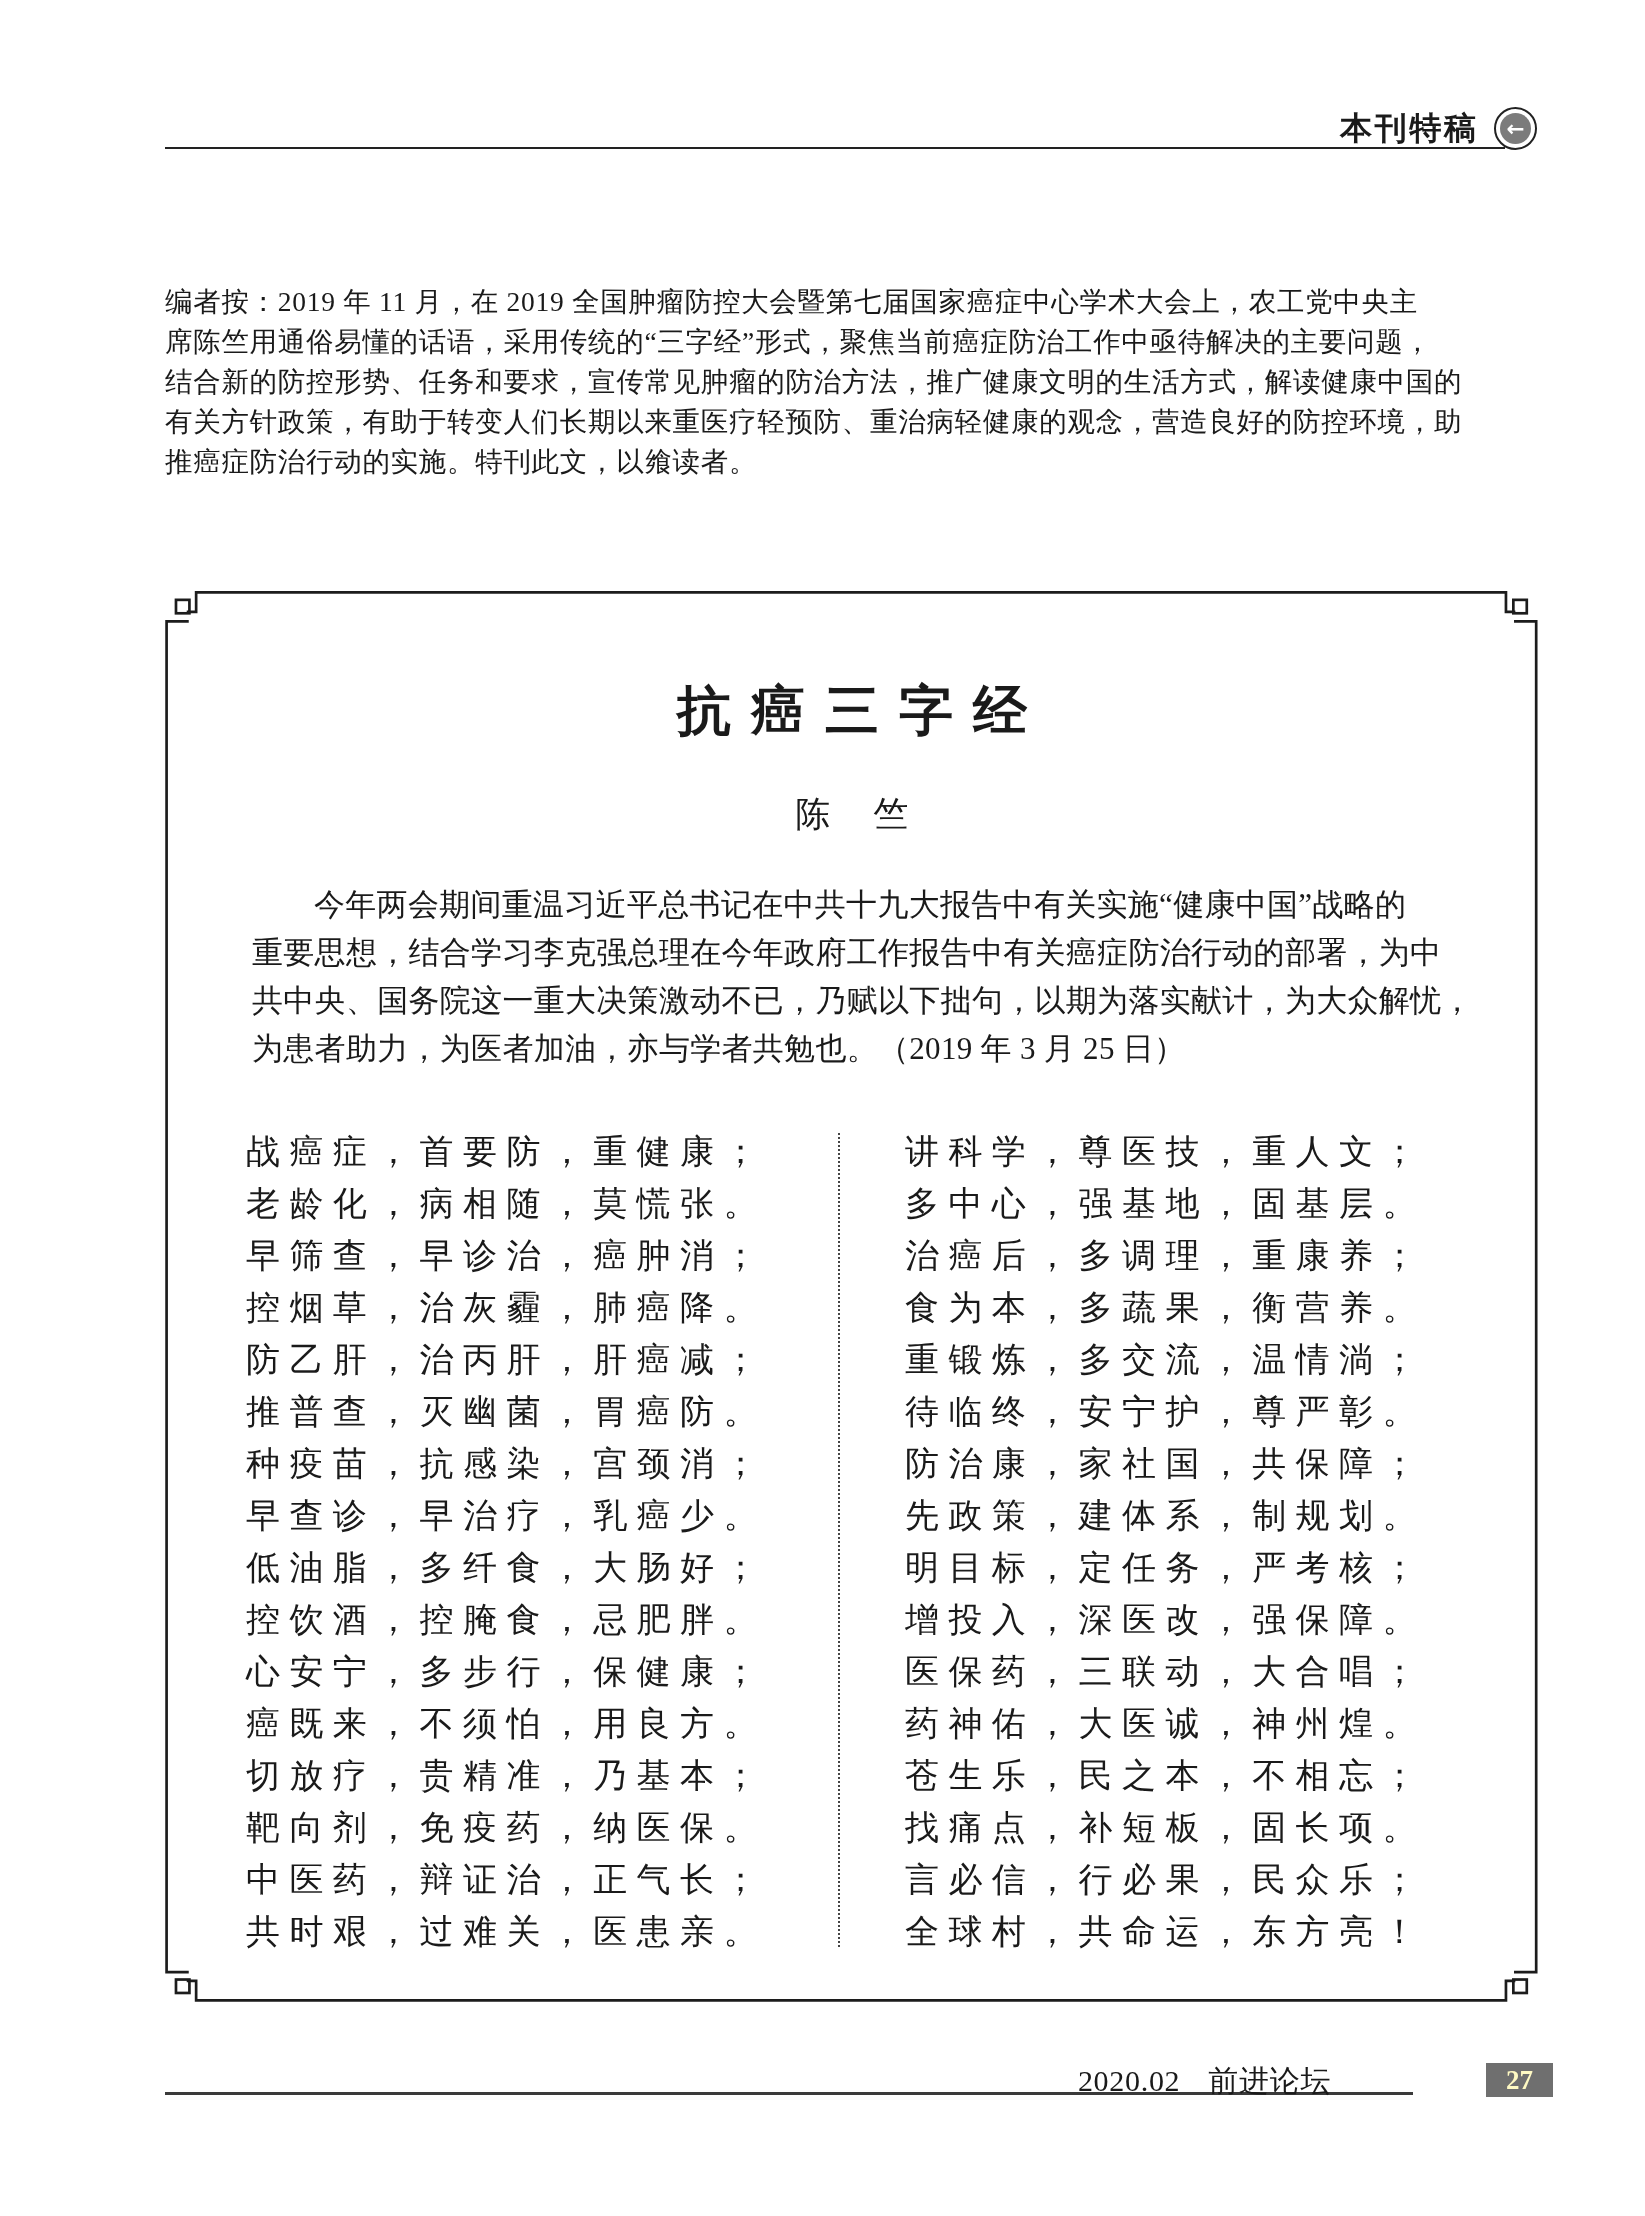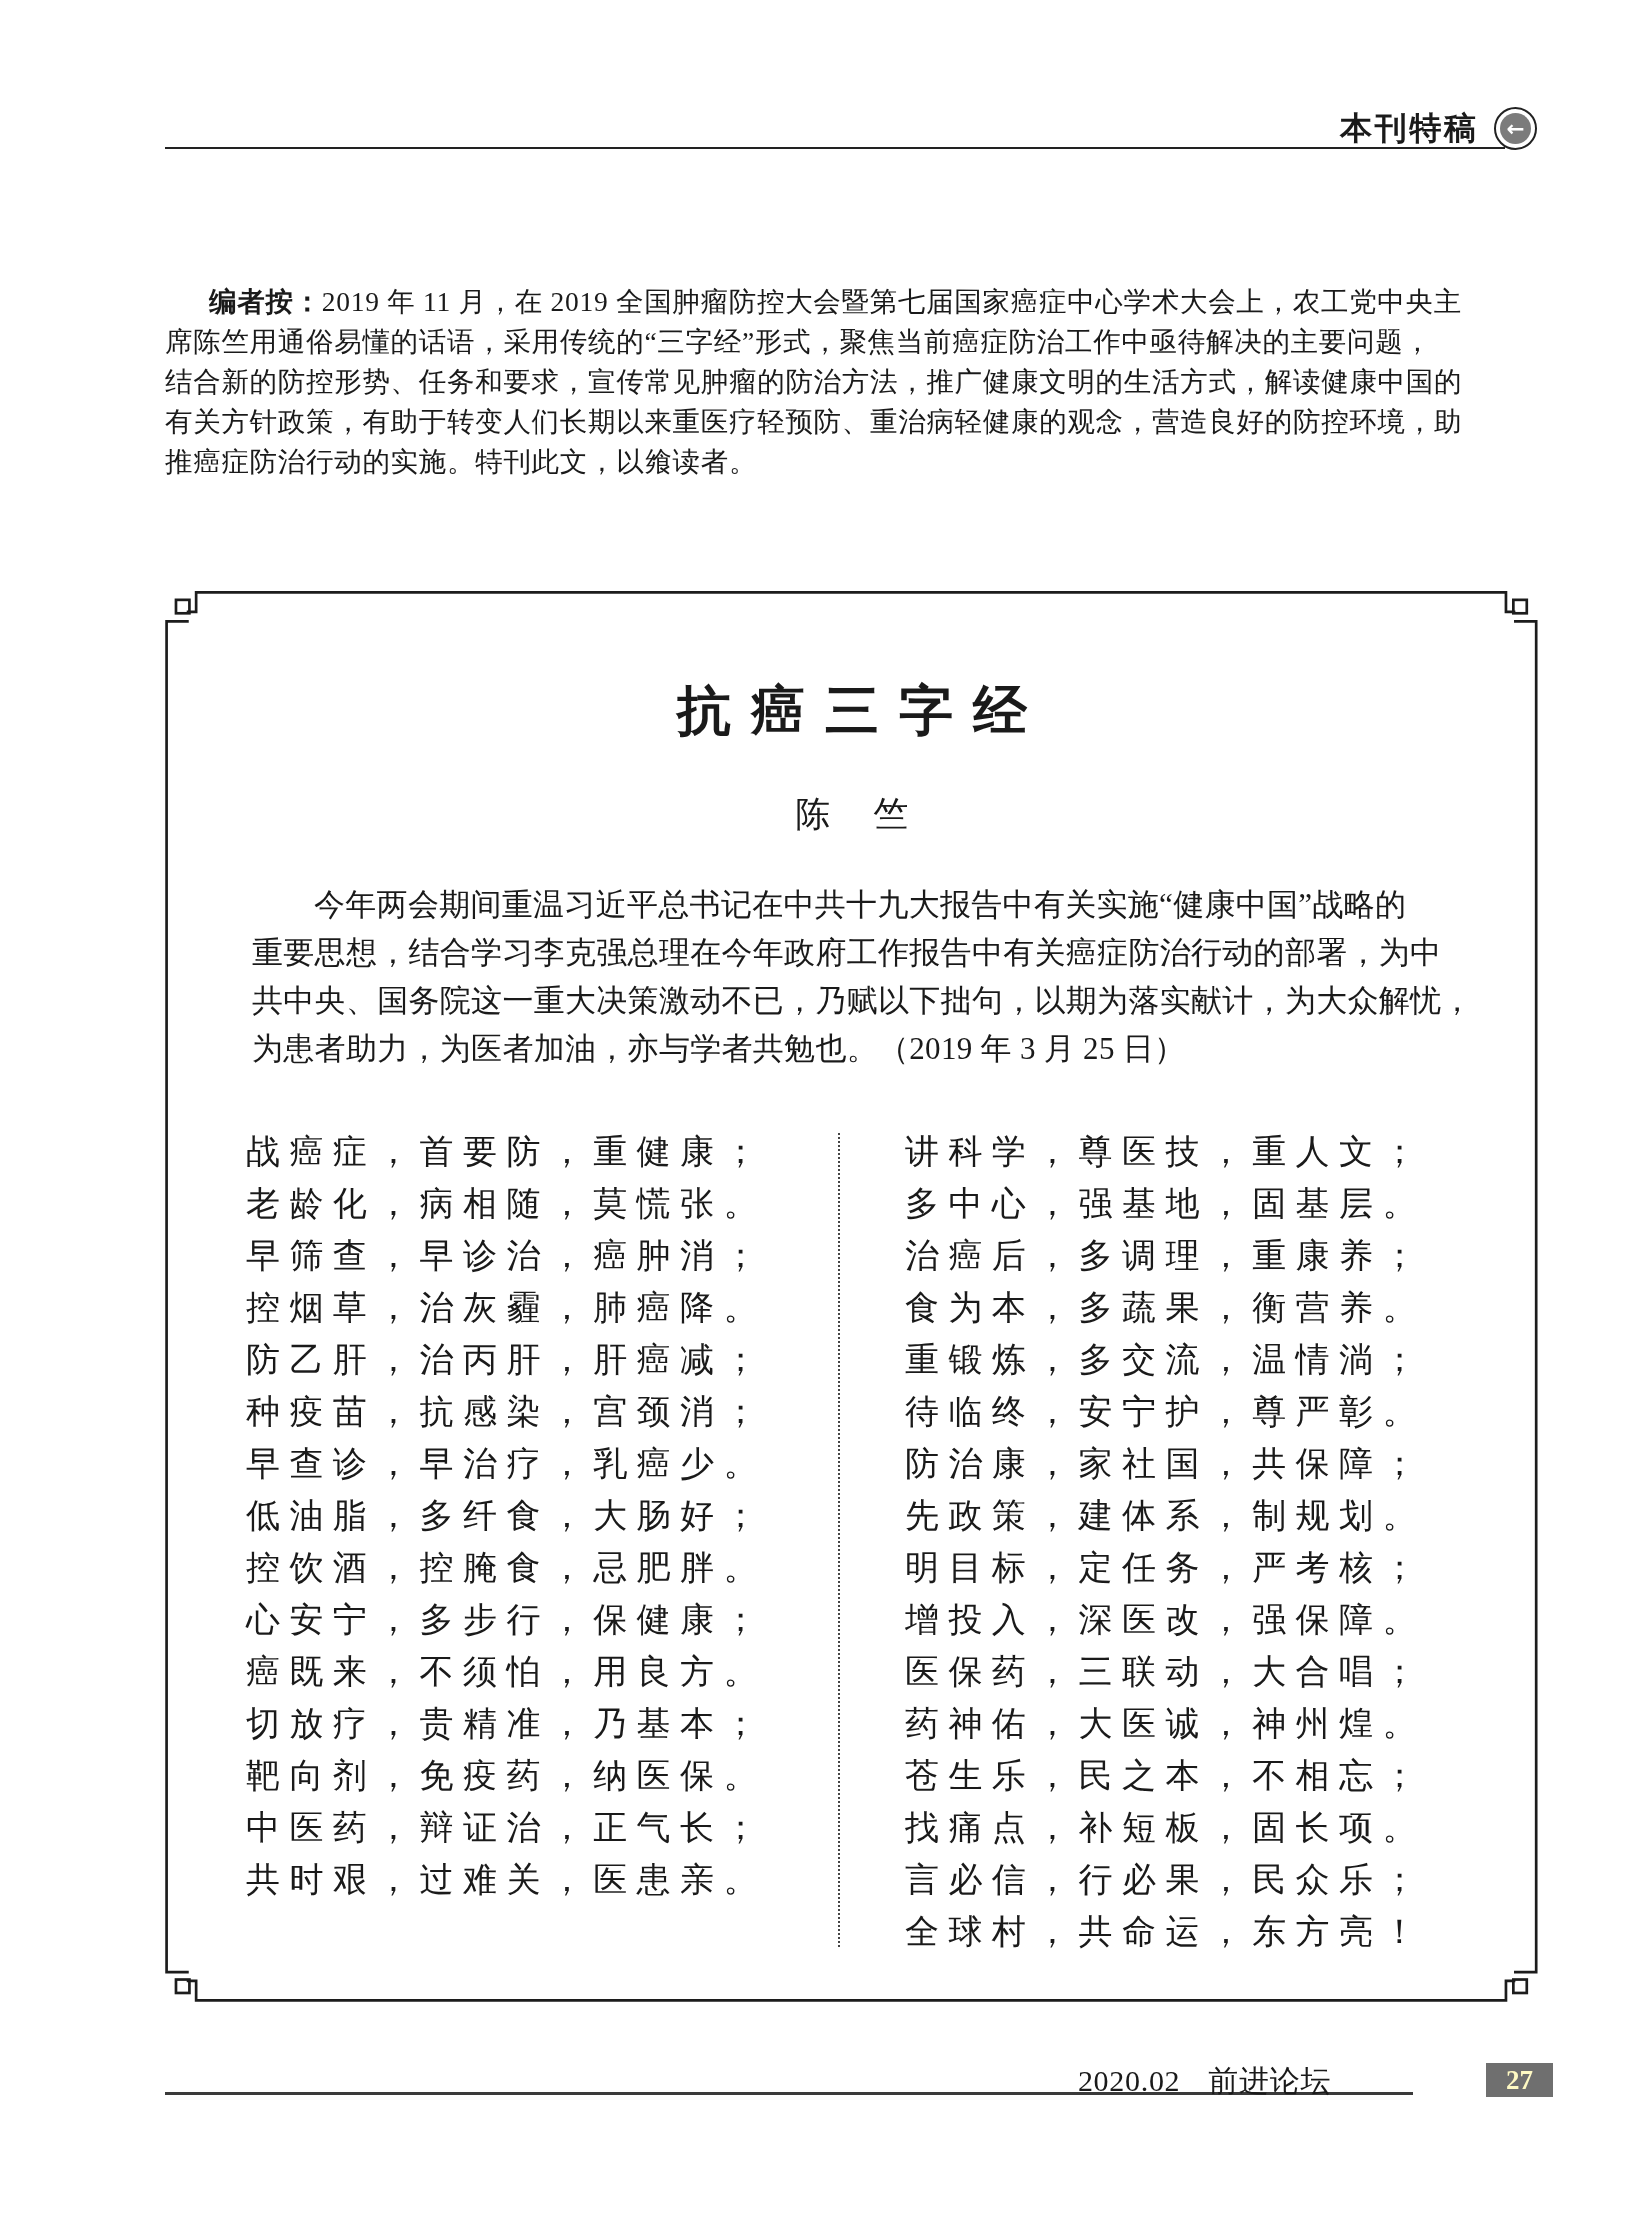--- a/index.html
+++ b/index.html
@@ -26,21 +26,21 @@
   }
   .header-rule{
     position:absolute;top:147px;left:165px;width:1340px;height:2px;background:#222;z-index:1;
   }
   
   .editor-note{
     position:absolute;top:282px;left:165px;width:1322px;
     font-size:27.5px;line-height:40px;letter-spacing:0.7px;
   }
   .editor-note .line{white-space:nowrap;}
-  .editor-note b{font-weight:bold;margin-left:44px;}
+  .editor-note b{font-weight:normal;}
   
   .frame-svg{position:absolute;top:0;left:0;z-index:0;}
   
   .article-title{
     position:absolute;top:675px;left:167px;width:1370px;text-align:center;
     font-family:"Liberation Sans", sans-serif;font-weight:bold;
     font-size:54px;letter-spacing:20px;padding-left:20px;box-sizing:border-box;
     white-space:nowrap;
   }
   .article-author{
@@ -127,20 +127,21 @@
   <div class="line">共中央、国务院这一重大决策激动不已，乃赋以下拙句，以期为落实献计，为大众解忧，</div>
   <div class="line">为患者助力，为医者加油，亦与学者共勉也。（2019 年 3 月 25 日）</div>
 </div>
 
 <div class="poem-col poem-left">
   <div class="pline">战癌症，首要防，重健康；</div>
   <div class="pline">老龄化，病相随，莫慌张。</div>
   <div class="pline">早筛查，早诊治，癌肿消；</div>
   <div class="pline">控烟草，治灰霾，肺癌降。</div>
   <div class="pline">防乙肝，治丙肝，肝癌减；</div>
+  <div class="pline">推普查，灭幽菌，胃癌防。</div>
   <div class="pline">种疫苗，抗感染，宫颈消；</div>
   <div class="pline">早查诊，早治疗，乳癌少。</div>
   <div class="pline">低油脂，多纤食，大肠好；</div>
   <div class="pline">控饮酒，控腌食，忌肥胖。</div>
   <div class="pline">心安宁，多步行，保健康；</div>
   <div class="pline">癌既来，不须怕，用良方。</div>
   <div class="pline">切放疗，贵精准，乃基本；</div>
   <div class="pline">靶向剂，免疫药，纳医保。</div>
   <div class="pline">中医药，辩证治，正气长；</div>
   <div class="pline">共时艰，过难关，医患亲。</div>

